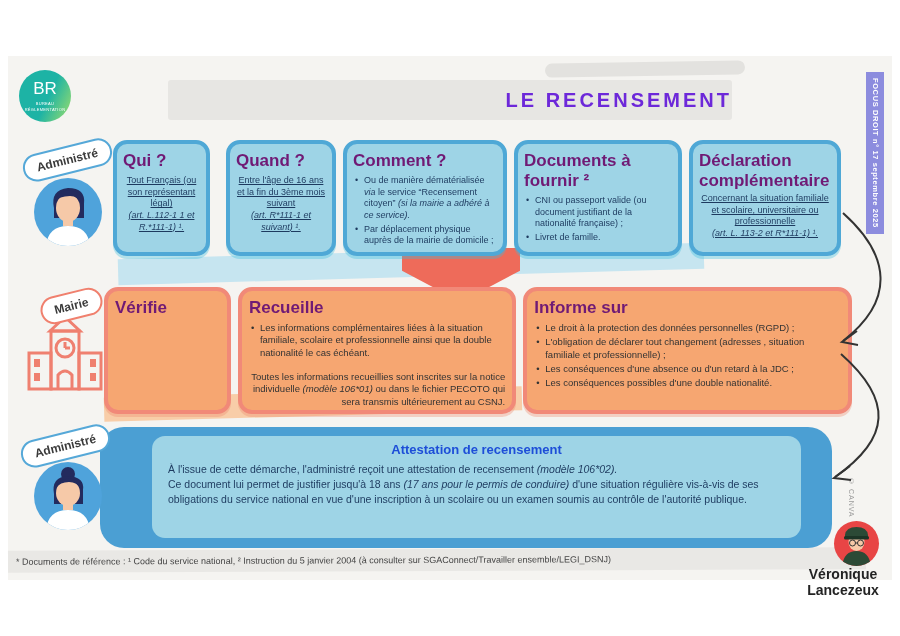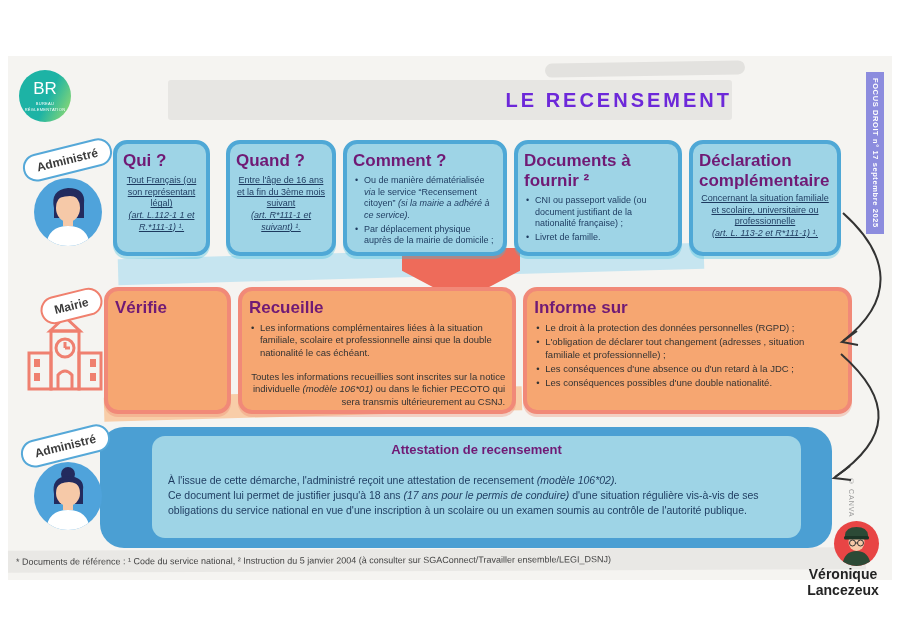--- a/index.html
+++ b/index.html
@@ -60,21 +60,21 @@
   .w-comment { width:164px; }
   .w-docs { width:168px; }
   .w-decl { width:152px; }
   .w-verifie { width:128px; }
   .w-recueille { width:281px; }
   .w-informe { width:332px; }
 
   
   .attest-outer { position:absolute; left:100px; top:427px; width:732px; height:121px; background:#4b9fd3; border-radius:24px; z-index:2; }
   .attest-inner { position:absolute; left:52px; top:9px; right:31px; bottom:10px; background:#9ed4e6; border-radius:13px; padding:6px 16px; }
-  .attest-inner h3 { text-align:center; color:#701a75; font-size:13px; font-weight:bold; margin-bottom:16px; }
+  .attest-inner h3 { text-align:center; color:#1d4ed8; font-size:13px; font-weight:bold; margin-bottom:5px; }
   .attest-inner p { font-size:10.5px; line-height:1.42; color:#1d3a5f; }
 
   
   .footer-band { position:absolute; left:8px; top:549px; width:858px; height:22px; background:#e9e8e5; transform:rotate(-.25deg); }
   .footer-band span { display:block; font-size:9px; color:#454545; line-height:22px; padding-left:8px; white-space:nowrap; }
 
   .canva { position:absolute; left:848px; top:478px; writing-mode:vertical-rl; font-size:7px; color:#9a9a9a; letter-spacing:1px; }
   .author-name { position:absolute; left:793px; top:566px; width:100px; text-align:center; font-size:14px; font-weight:bold; color:#232323; }
   .author-avatar { position:absolute; left:834px; top:521px; width:45px; height:45px; border-radius:50%; background:#e84545; overflow:hidden; }
 

